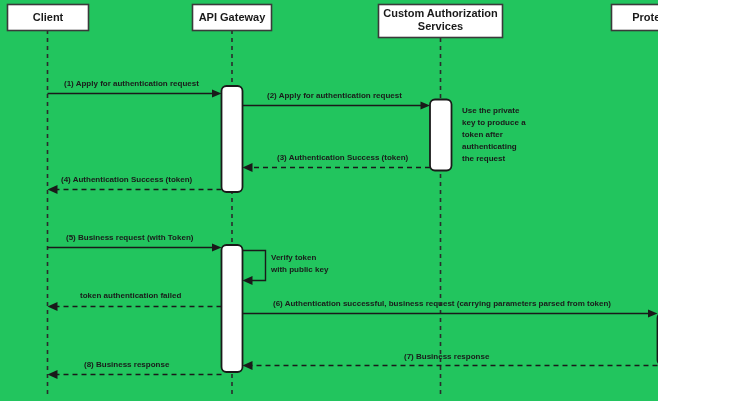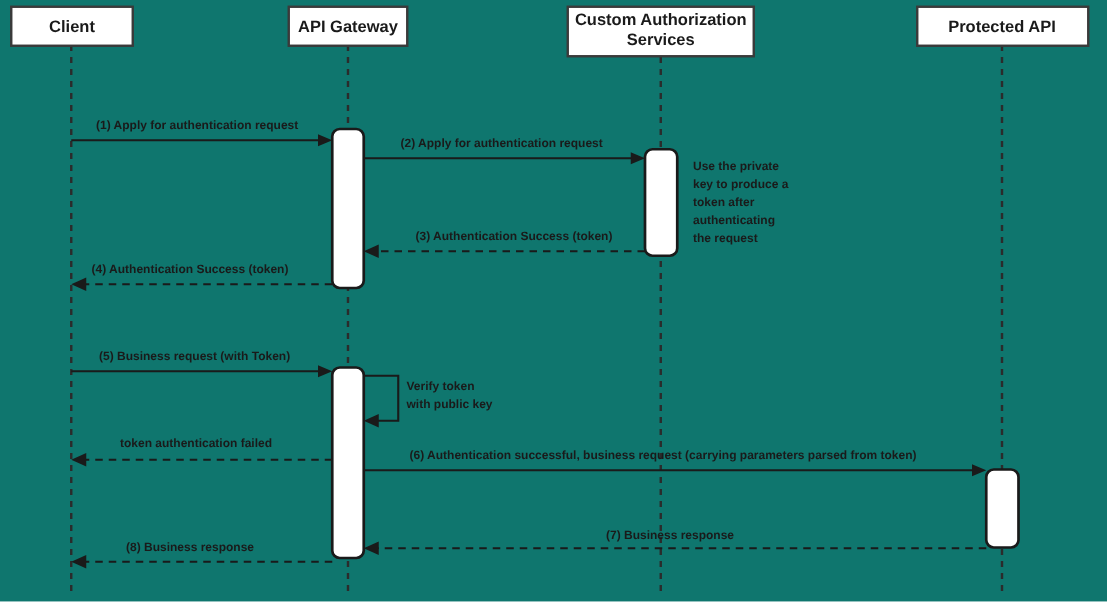--- a/index.html
+++ b/index.html
@@ -2,23 +2,23 @@
 <html><head>
 <meta charset="utf-8">
 <style>
   html, body {
     margin: 0;
     padding: 0;
     background: #ffffff;
   }
   #diagram-root {
     position: relative;
-    width: 738px;
+    width: 658px;
     height: 401px;
-    background: #0f766e;
+    background: #22c55e;
     font-family: "Liberation Sans", sans-serif;
     overflow: hidden;
   }
   svg#seq-svg {
     position: absolute;
     left: 0;
     top: 0;
     width: 738px;
     height: 401px;
   }

